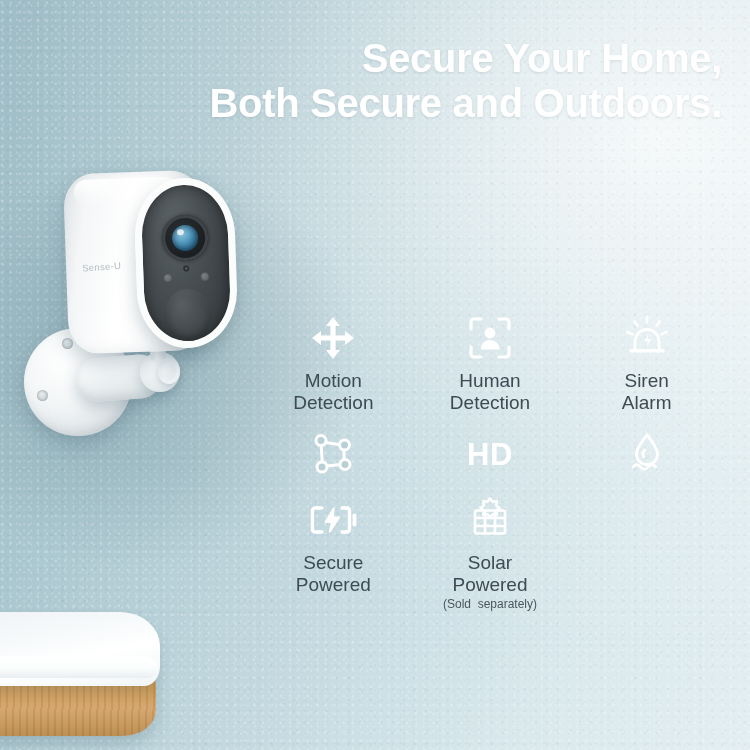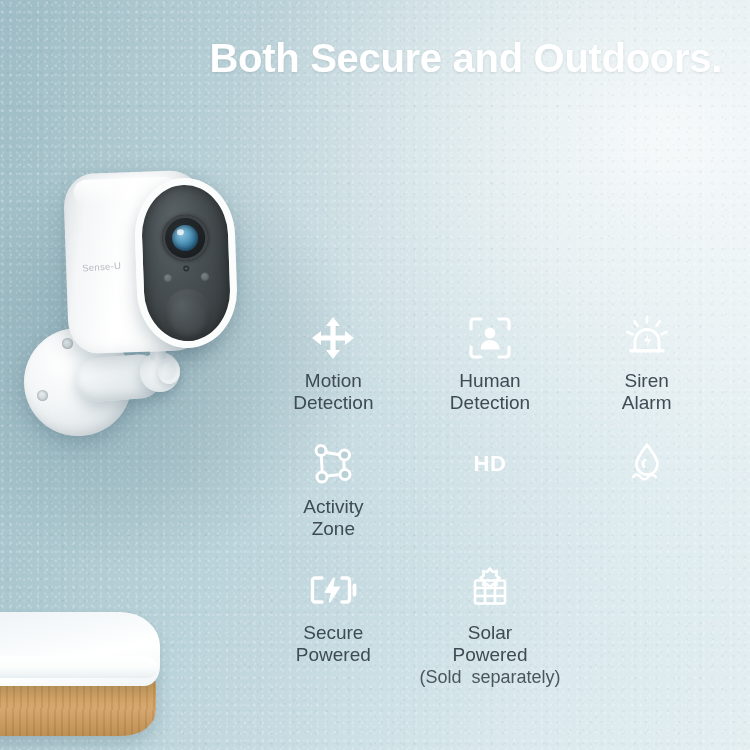--- a/index.html
+++ b/index.html
@@ -191,52 +191,53 @@
     background: linear-gradient(180deg,#ffffff 0%,#fbfdfd 55%,#e9eef1 100%);
   }
 
   
   .features {
     position:absolute;
     left:255px; top:312px;
     width:470px;
     display:grid;
     grid-template-columns: repeat(3, 1fr);
-    row-gap:24px;
+    row-gap:14px;
     z-index:6;
   }
   .feature { display:flex; flex-direction:column; align-items:center; text-align:center; }
   .f-icon { height:52px; display:flex; align-items:center; justify-content:center; }
   .f-icon svg { display:block; }
   .f-hd {
-    font-size:22px; font-weight:700; color:#ffffff; line-height:1;
+    font-size:31px; font-weight:700; color:#ffffff; line-height:1;
     letter-spacing:.5px;
   }
   .f-label {
     margin-top:6px;
     font-size:19px;
     line-height:1.16;
     color:#3e4b53;
     white-space:pre-line;
   }
   .f-sub {
     margin-top:1px;
-    font-size:18px;
+    font-size:12px;
     color:#4a565d;
     white-space:pre;
   }
 </style>
 </head>
 <body>
 
 <div id="stage">
 
   <div class="wall-shadow"></div>
 
   <div class="headline">
+    <div class="l1">Secure Your Home,</div>
     <div class="l2">Both Secure and Outdoors.</div>
   </div>
 
   <div class="camera-wrap">
     <div class="mount-plate">
       <span class="screw a"></span>
       <span class="screw b"></span>
     </div>
     <div class="mount-arm"></div>
     <div class="mount-ball"></div>
@@ -313,22 +314,20 @@
     <div class="feature">
       <div class="f-icon">
         <svg width="46" height="46" viewBox="0 0 46 46" fill="none" stroke="#ffffff" stroke-width="3">
           <path d="M11 10.5 L33.5 14.5 L34.5 33 L12.5 35.5 Z" stroke-linejoin="round"></path>
           <circle cx="11" cy="9.5" r="5" fill="#b9cfd6"></circle>
           <circle cx="34.5" cy="14" r="5" fill="#b9cfd6"></circle>
           <circle cx="35" cy="33.5" r="5" fill="#b9cfd6"></circle>
           <circle cx="12" cy="36" r="5" fill="#b9cfd6"></circle>
         </svg>
       </div>
-      <div class="f-label">Activity
-Zone</div>
     </div>
 
 
     <div class="feature">
       <div class="f-icon">
         <span class="f-hd">HD</span>
       </div>
     </div>
 
     <div class="feature">

